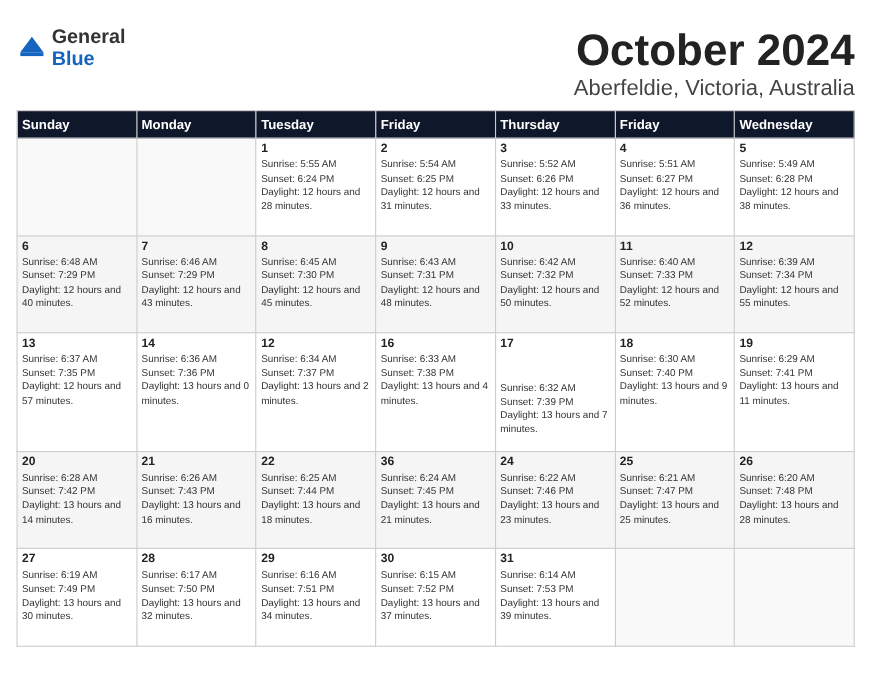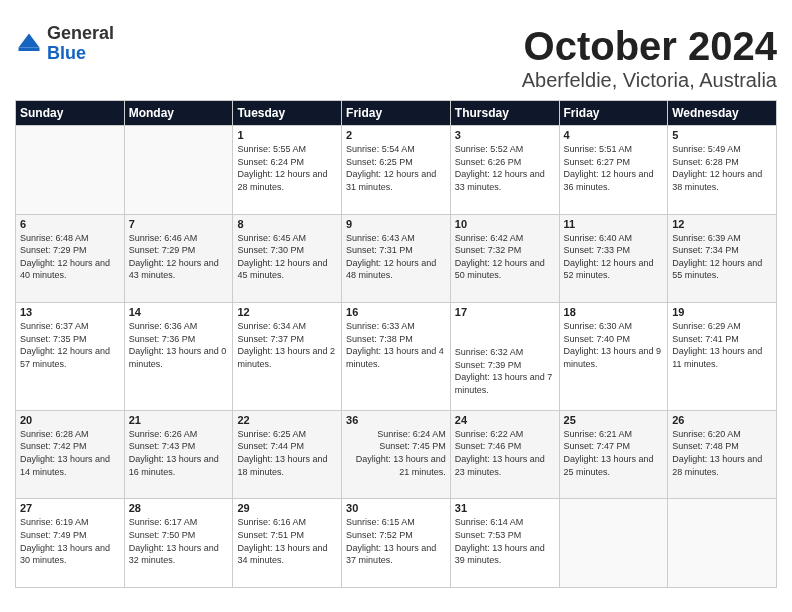--- a/index.html
+++ b/index.html
@@ -266,21 +266,21 @@
 Daylight: 13 hours and 16 minutes.</div>
           </td>
           <td>
             <div class="day-num">22</div>
             <div class="day-info" style="white-space: pre-line;">Sunrise: 6:25 AM
 Sunset: 7:44 PM
 Daylight: 13 hours and 18 minutes.</div>
           </td>
           <td>
             <div class="day-num">36</div>
-            <div class="day-info" style="white-space: pre-line; text-align: right;">Sunrise: 6:24 AM
+            <div class="day-info" style="white-space: pre-line;">Sunrise: 6:24 AM
 Sunset: 7:45 PM
 Daylight: 13 hours and 21 minutes.</div>
           </td>
           <td>
             <div class="day-num">24</div>
             <div class="day-info" style="white-space: pre-line;">Sunrise: 6:22 AM
 Sunset: 7:46 PM
 Daylight: 13 hours and 23 minutes.</div>
           </td>
           <td>

